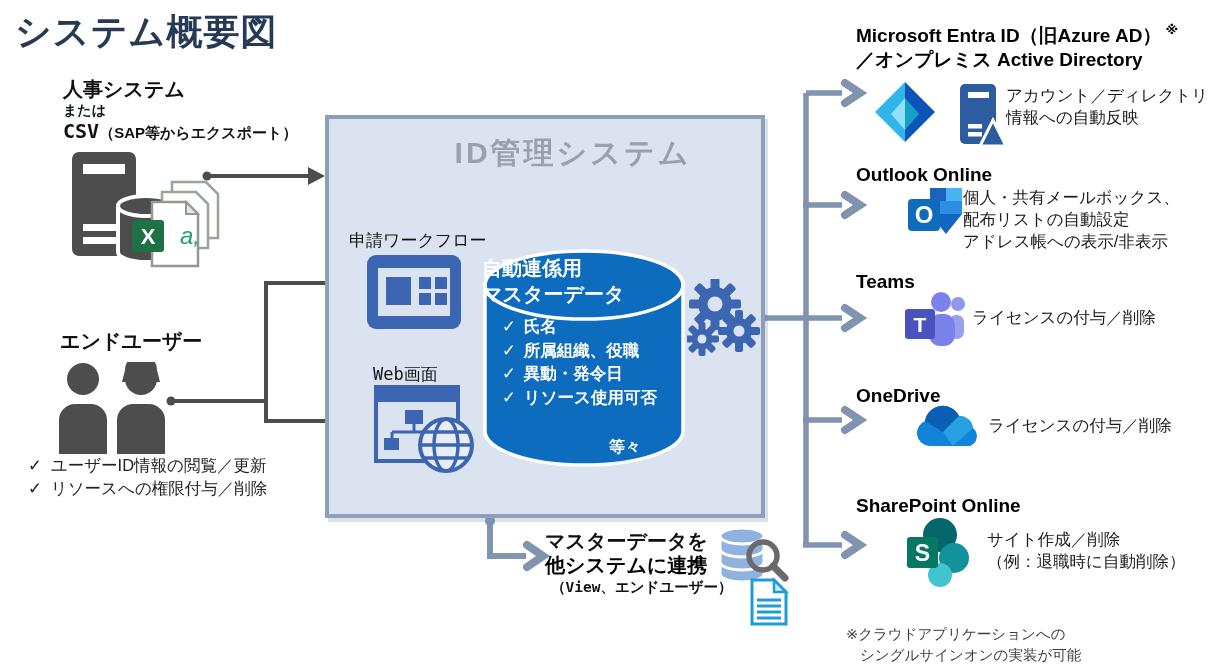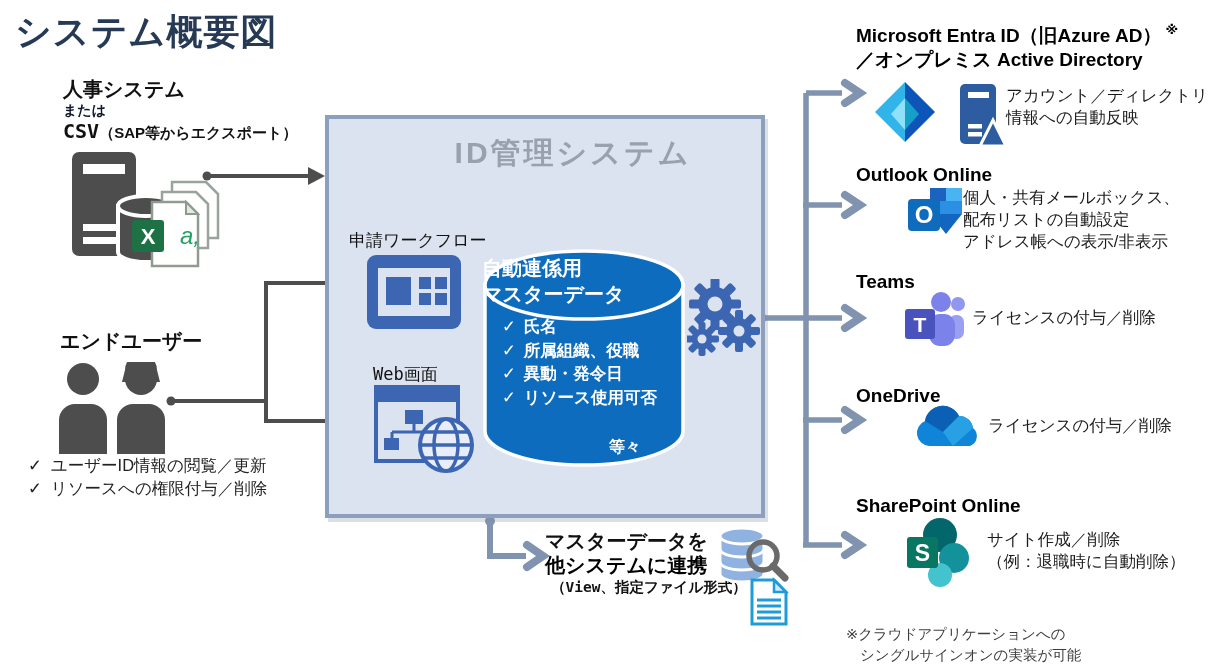--- a/index.html
+++ b/index.html
@@ -220,21 +220,21 @@
           </g>
           <circle r="13"></circle>
             <circle r="5.5" fill="#dbe3f1"></circle>
         </g>
       </g>
     </svg>
   </div>
 
   <div class="abs export1">マスターデータを</div>
   <div class="abs export2">他システムに連携</div>
-  <div class="abs export3"><span class="code">（View、指定ファイル形式）</span></div>
+  <div class="abs export3"><span class="code">（View、エンドユーザー）</span></div>
   <svg class="abs" style="left:716px;top:524px;" width="78" height="104" viewBox="0 0 78 104">
     <path d="M4,12 v38 a22,8 0 0 0 44,0 v-38 z" fill="#8fb2e0" stroke="#fff" stroke-width="3"></path>
     <ellipse cx="26" cy="12" rx="22" ry="8" fill="#8fb2e0" stroke="#fff" stroke-width="3"></ellipse>
     <path d="M4,25 a22,8 0 0 0 44,0 M4,38 a22,8 0 0 0 44,0" fill="none" stroke="#fff" stroke-width="3"></path>
     <path d="M36,56 h22 l12,12 v32 h-34 z" fill="#fff" stroke="#1e9cd7" stroke-width="3"></path>
     <path d="M58,56 l12,12 h-12 z" fill="#cfeafd" stroke="#1e9cd7" stroke-width="2.5"></path>
     <g stroke="#1e9cd7" stroke-width="3">
         <line x1="41" y1="76" x2="65" y2="76"></line>
         <line x1="41" y1="82" x2="65" y2="82"></line>
         <line x1="41" y1="88" x2="65" y2="88"></line>

